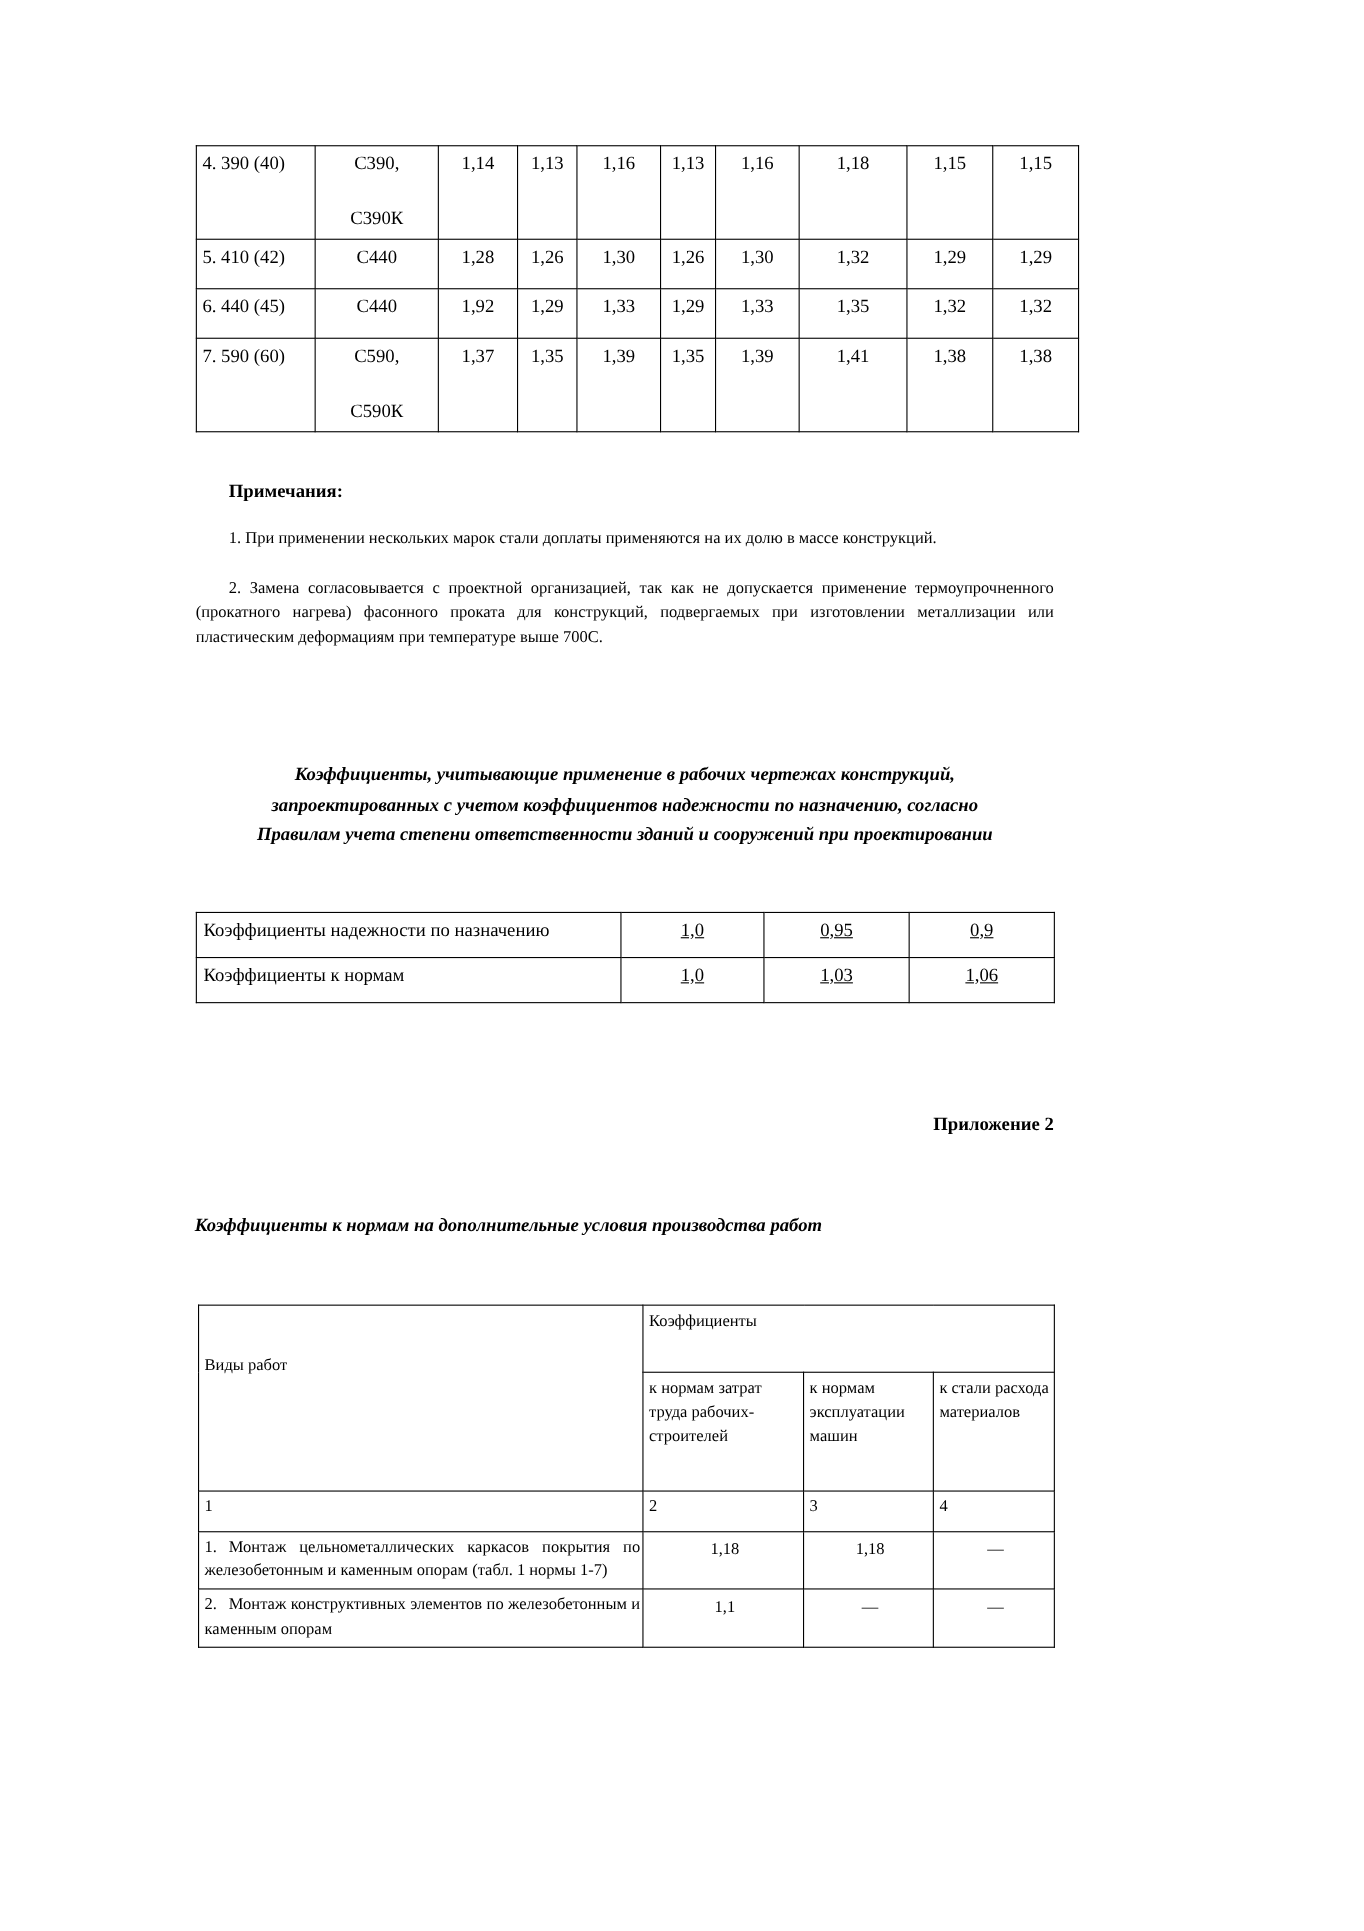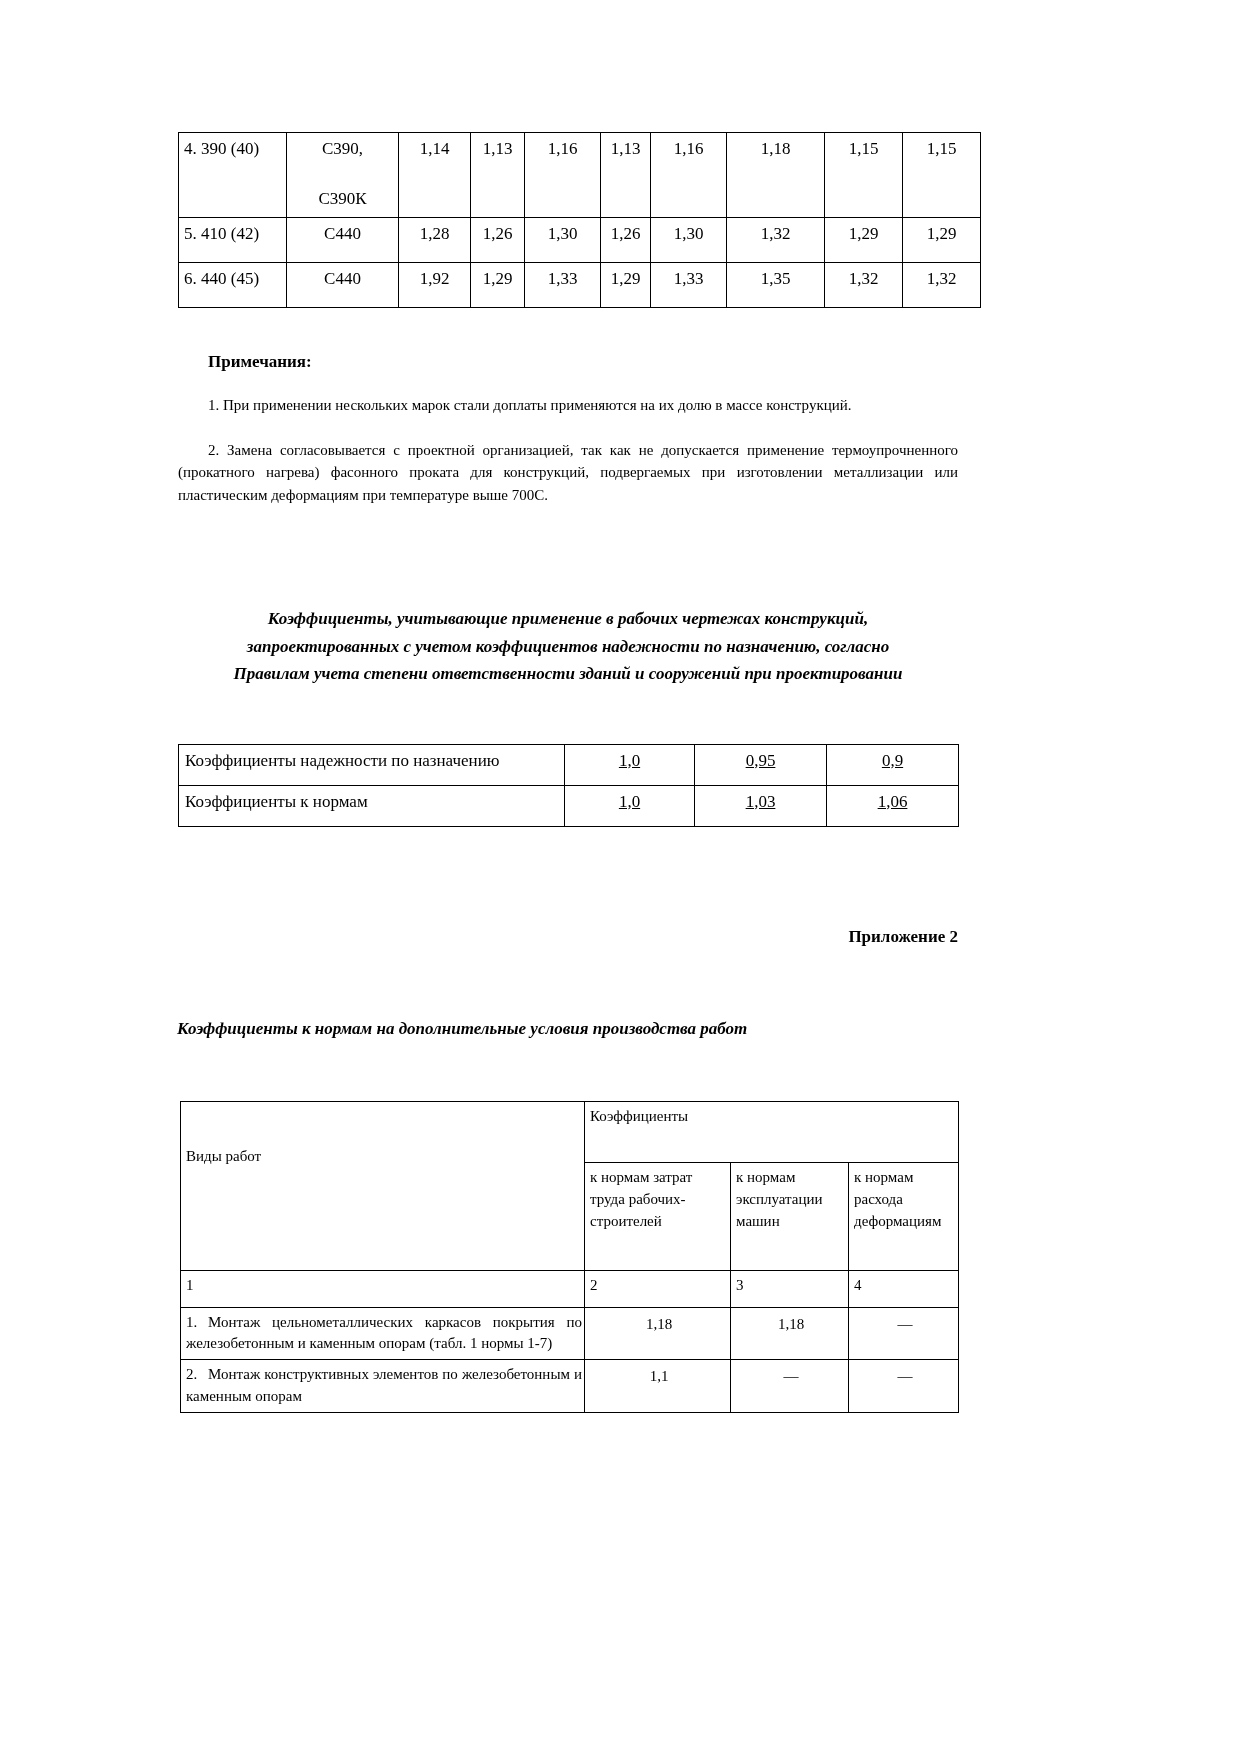--- a/index.html
+++ b/index.html
@@ -231,20 +231,35 @@
           <td>С440</td>
           <td>1,92</td>
           <td>1,29</td>
           <td>1,33</td>
           <td>1,29</td>
           <td>1,33</td>
           <td>1,35</td>
           <td>1,32</td>
           <td>1,32</td>
         </tr>
+        <tr class="tall">
+          <td class="c-first">7. 590 (60)</td>
+          <td>
+            <span>С590,</span>
+            <span class="brand-line2">С590К</span>
+          </td>
+          <td>1,37</td>
+          <td>1,35</td>
+          <td>1,39</td>
+          <td>1,35</td>
+          <td>1,39</td>
+          <td>1,41</td>
+          <td>1,38</td>
+          <td>1,38</td>
+        </tr>
       </tbody>
     </table>
 
     <div class="notes-block">
       <div class="notes-title">Примечания:</div>
       <p class="note nojust">1. При применении нескольких марок стали доплаты применяются на их долю в массе конструкций.</p>
       <p class="note">2. Замена согласовывается с проектной организацией, так как не допускается применение термоупрочненного (прокатного нагрева) фасонного проката для конструкций, подвергаемых при изготовлении металлизации или пластическим деформациям при температуре выше 700С.</p>
     </div>
 
     <div class="heading-italic-center">
@@ -289,21 +304,21 @@
           <col style="width:110px">
         </colgroup>
         <tbody>
           <tr>
             <td class="kinds" rowspan="2">Виды работ</td>
             <td class="hdr-group" colspan="3">Коэффициенты</td>
           </tr>
           <tr>
             <td class="hdr-sub">к нормам затрат труда рабочих-строителей</td>
             <td class="hdr-sub">к нормам эксплуатации машин</td>
-            <td class="hdr-sub">к нормам расхода деформациям</td>
+            <td class="hdr-sub">к стали расхода материалов</td>
           </tr>
           <tr>
             <td class="numrow">1</td>
             <td class="numrow">2</td>
             <td class="numrow">3</td>
             <td class="numrow">4</td>
           </tr>
           <tr>
             <td class="body-cell">
               <span class="wk-num">1.</span><span class="wk-text" style="display:inline; padding-left:0;">Монтаж цельнометаллических каркасов покрытия по железобетонным и каменным опорам (табл. 1 нормы 1-7)</span>

